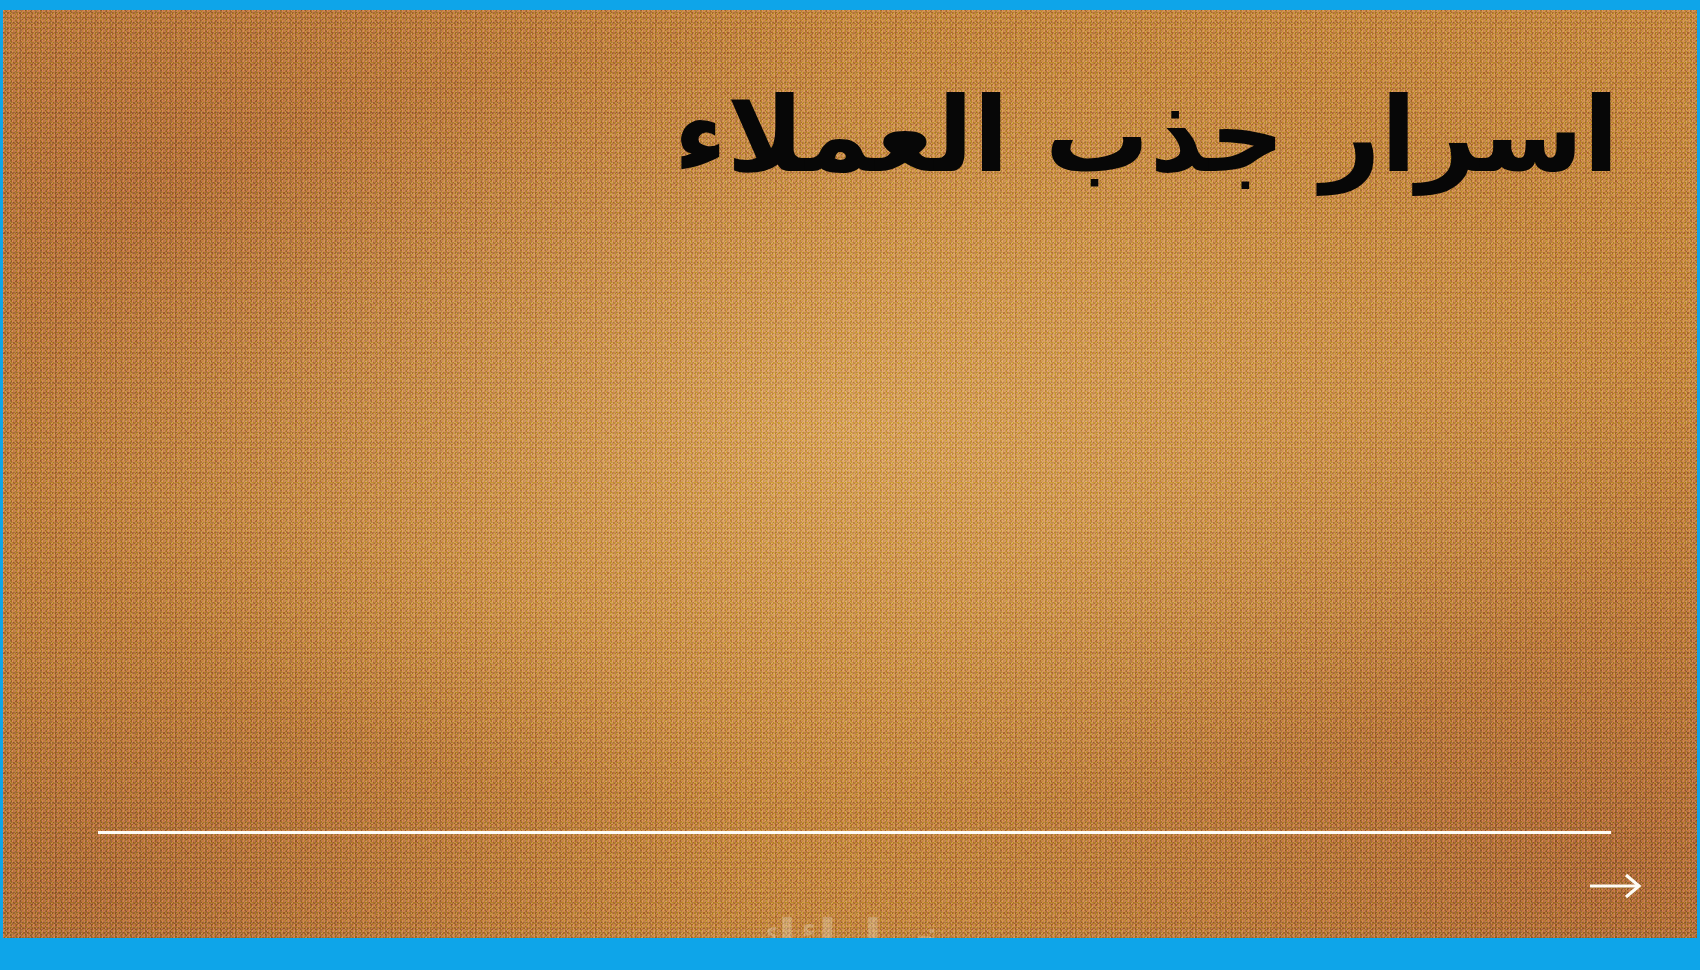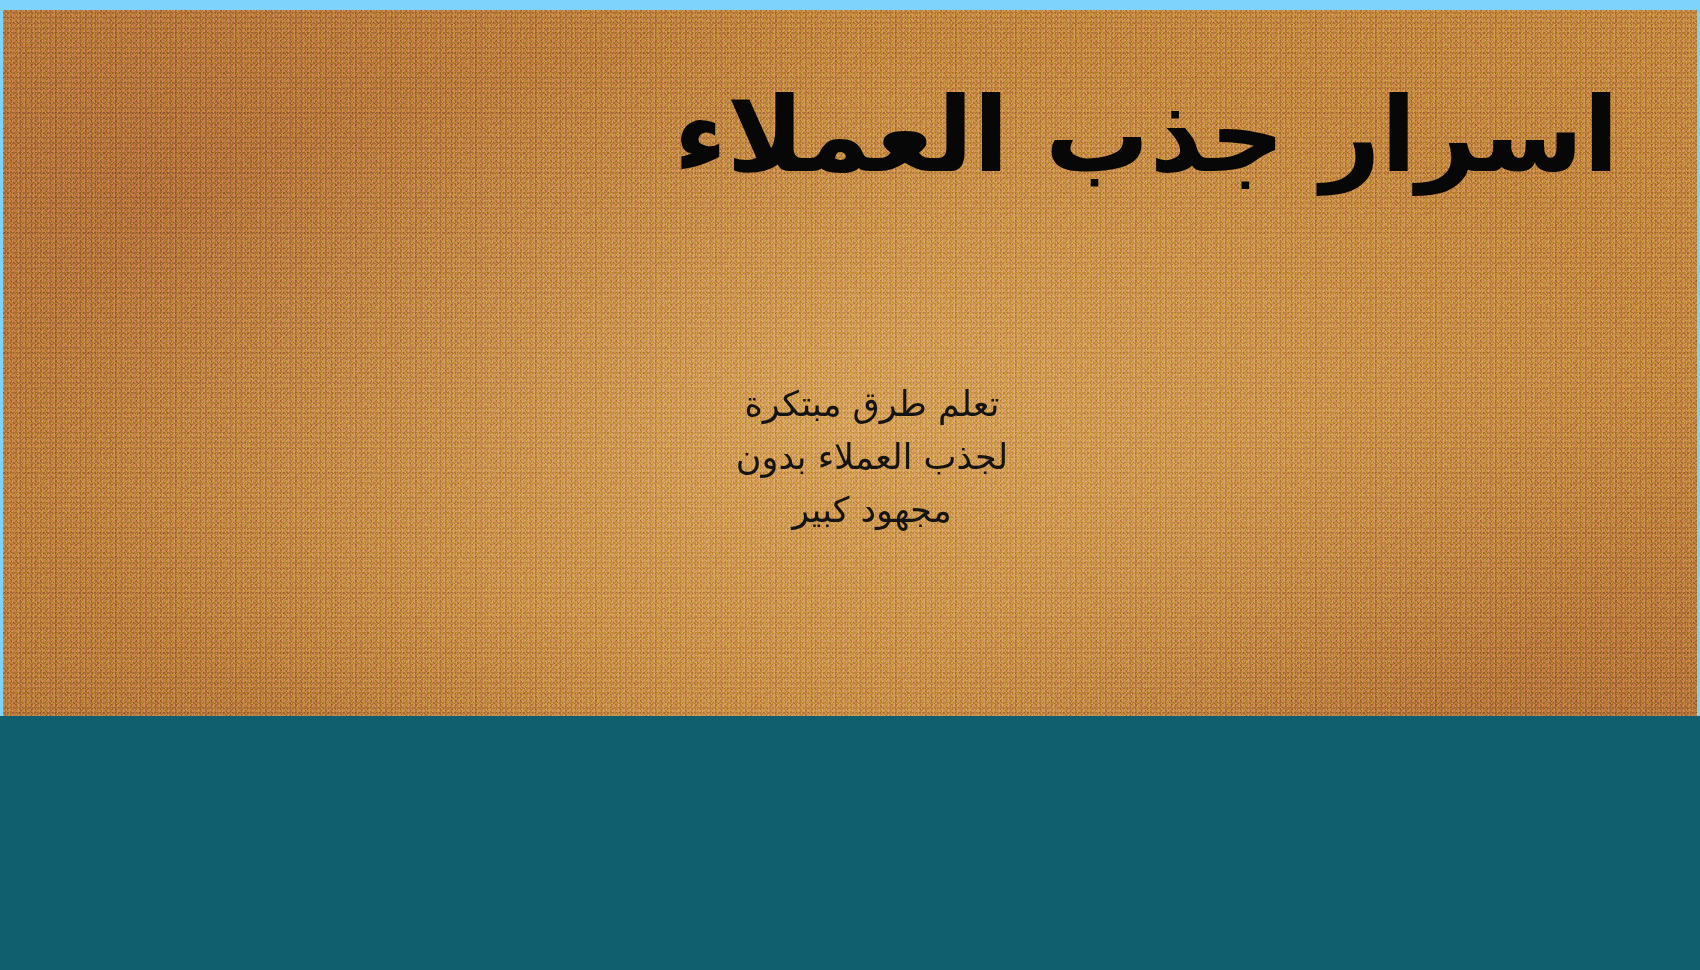--- a/index.html
+++ b/index.html
@@ -10,23 +10,23 @@
   body {
     width: 1700px;
     height: 970px;
     overflow: hidden;
     font-family: "DejaVu Sans", sans-serif;
   }
 
   #slide {
     position: relative;
     width: 1700px;
-    height: 716px;
+    height: 970px;
     box-sizing: border-box;
-    background: #7dd3fc;
+    background: #0ea5e9;
     overflow: hidden;
   }
 
   
   #canvas {
     position: absolute;
     left: 3px;
     top: 10px;
     width: 1694px;
     height: 928px;
@@ -183,25 +183,20 @@
   <div id="canvas">
     <div class="bg-base"></div>
     <div class="bg-warm"></div>
     <div class="bg-grain"></div>
     <div class="bg-grain2"></div>
 
     <div id="content">
 
       <div id="title">اسرار جذب العملاء</div>
 
-      <div id="subtitle">
-        <span class="stline">تعلم طرق مبتكرة</span>
-        <span class="stline">لجذب العملاء بدون</span>
-        <span class="stline">مجهود كبير</span>
-      </div>
 
       <div id="rule"></div>
 
       <div id="next-arrow">
         <svg width="60" height="36" viewBox="0 0 60 36" aria-hidden="true">
           <path d="M2 18 H50" stroke="currentColor" stroke-width="3.2" fill="none" stroke-linecap="butt"></path>
           <path d="M38 7 L51 18 L38 29" stroke="currentColor" stroke-width="3.2" fill="none" stroke-linecap="butt" stroke-linejoin="miter"></path>
         </svg>
       </div>
 

